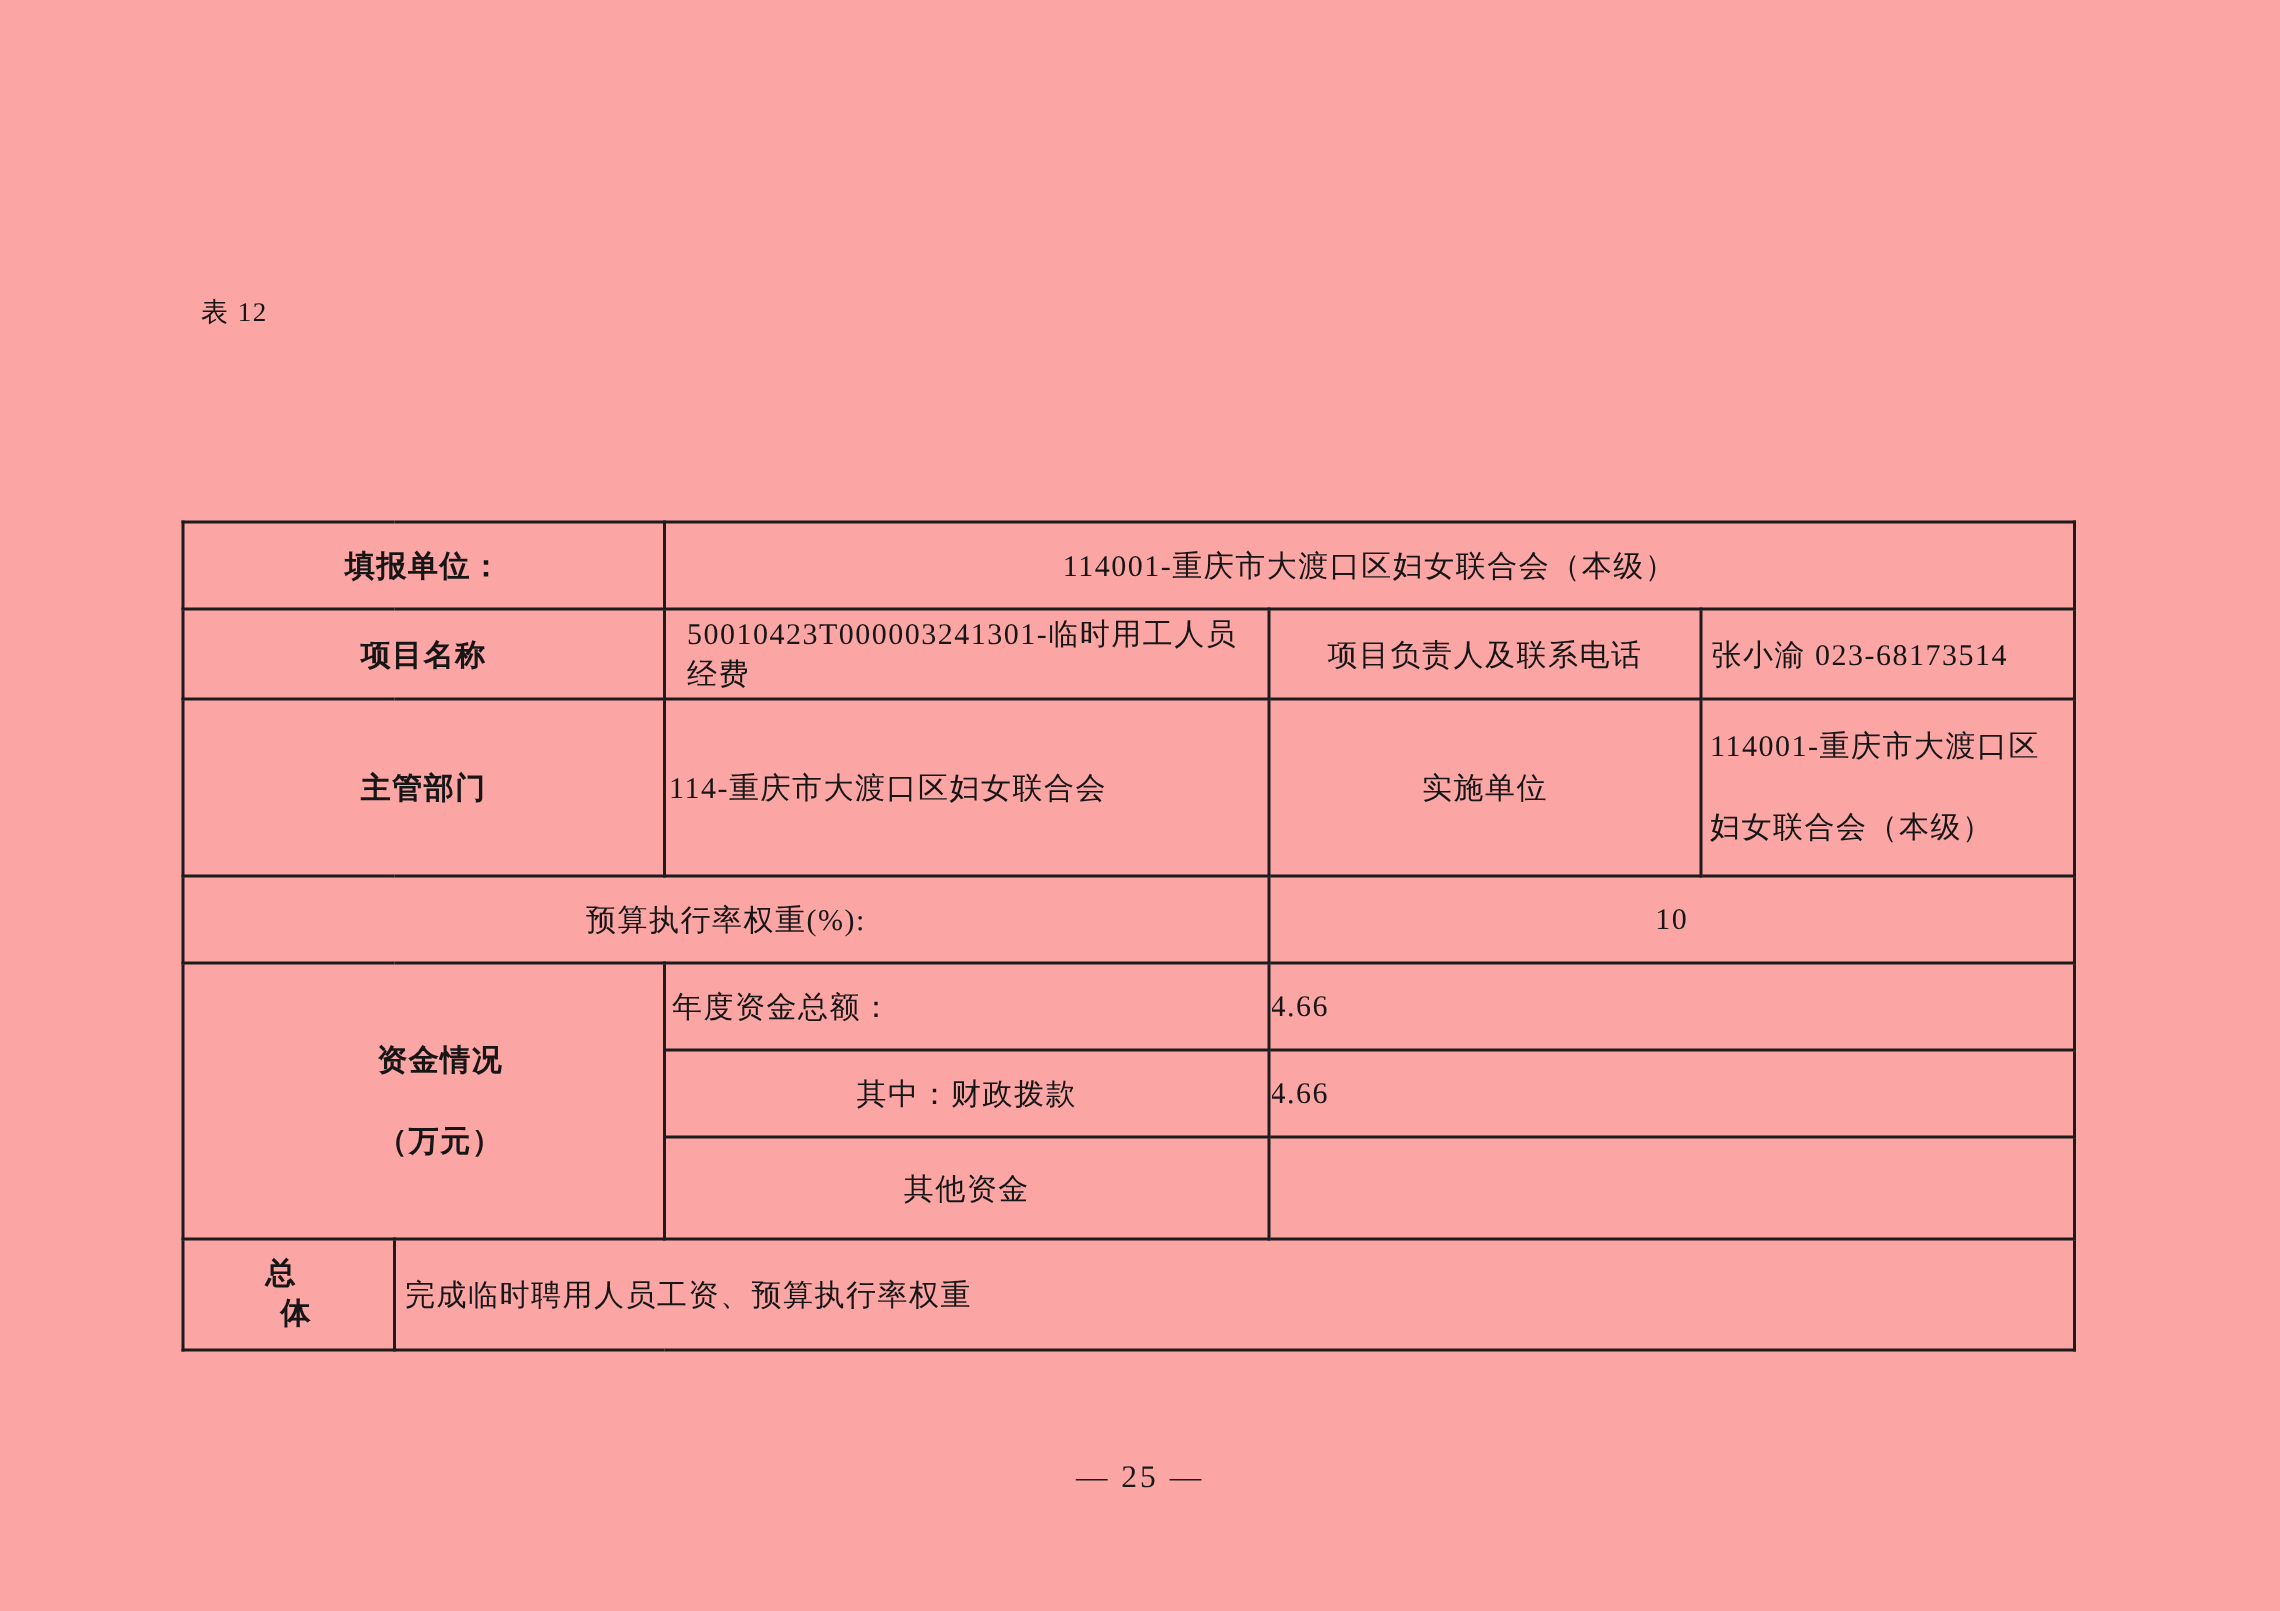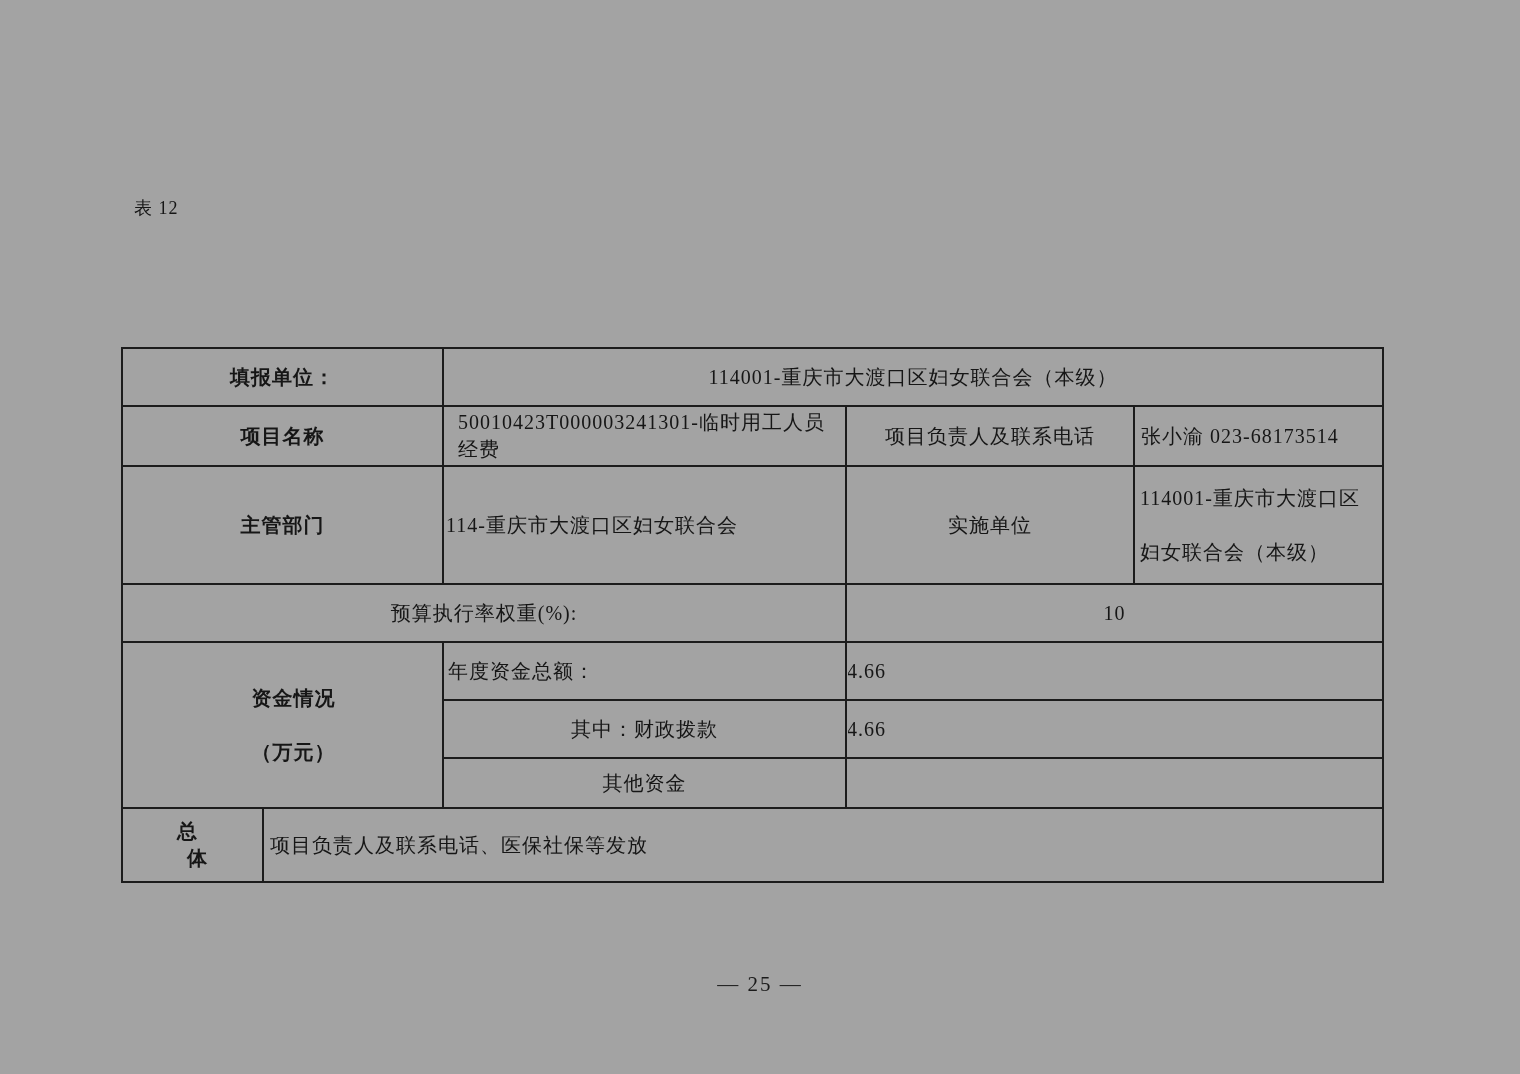--- a/index.html
+++ b/index.html
@@ -5,21 +5,21 @@
   * { margin: 0; padding: 0; box-sizing: border-box; }
   html, body { background: #ffffff; }
   body {
     font-family: "Liberation Serif", "DejaVu Serif", serif;
     color: #111111;
   }
   .page {
     position: relative;
     width: 1520px;
     height: 1074px;
-    background: #a3a3a3;
+    background: #fca5a5;
     overflow: hidden;
   }
   .table-label {
     position: absolute;
     left: 134px;
     top: 196px;
     font-size: 18px;
     letter-spacing: 1px;
     color: #161616;
   }
@@ -113,29 +113,29 @@
           <div class="l1">资金情况</div>
           <div class="l2">（万元）</div>
         </td>
         <td class="c-left">年度资金总额：</td>
         <td colspan="2" class="c-right">4.66</td>
       </tr>
       <tr style="height:58px">
         <td class="c-center">其中：财政拨款</td>
         <td colspan="2" class="c-right">4.66</td>
       </tr>
-      <tr style="height:50px">
+      <tr style="height:68px">
         <td class="c-center">其他资金</td>
         <td colspan="2" class="c-right"></td>
       </tr>
       <tr style="height:74px">
         <td class="c-center b overall-head">
           <div class="l1">总</div>
           <div class="l2">体</div>
         </td>
-        <td colspan="4" class="c-left" style="padding-left:6px">项目负责人及联系电话、医保社保等发放</td>
+        <td colspan="4" class="c-left" style="padding-left:6px">完成临时聘用人员工资、预算执行率权重</td>
       </tr>
     </tbody>
   </table>
 
   <div class="page-number">— 25 —</div>
 
 </div>
 
 </body></html>

